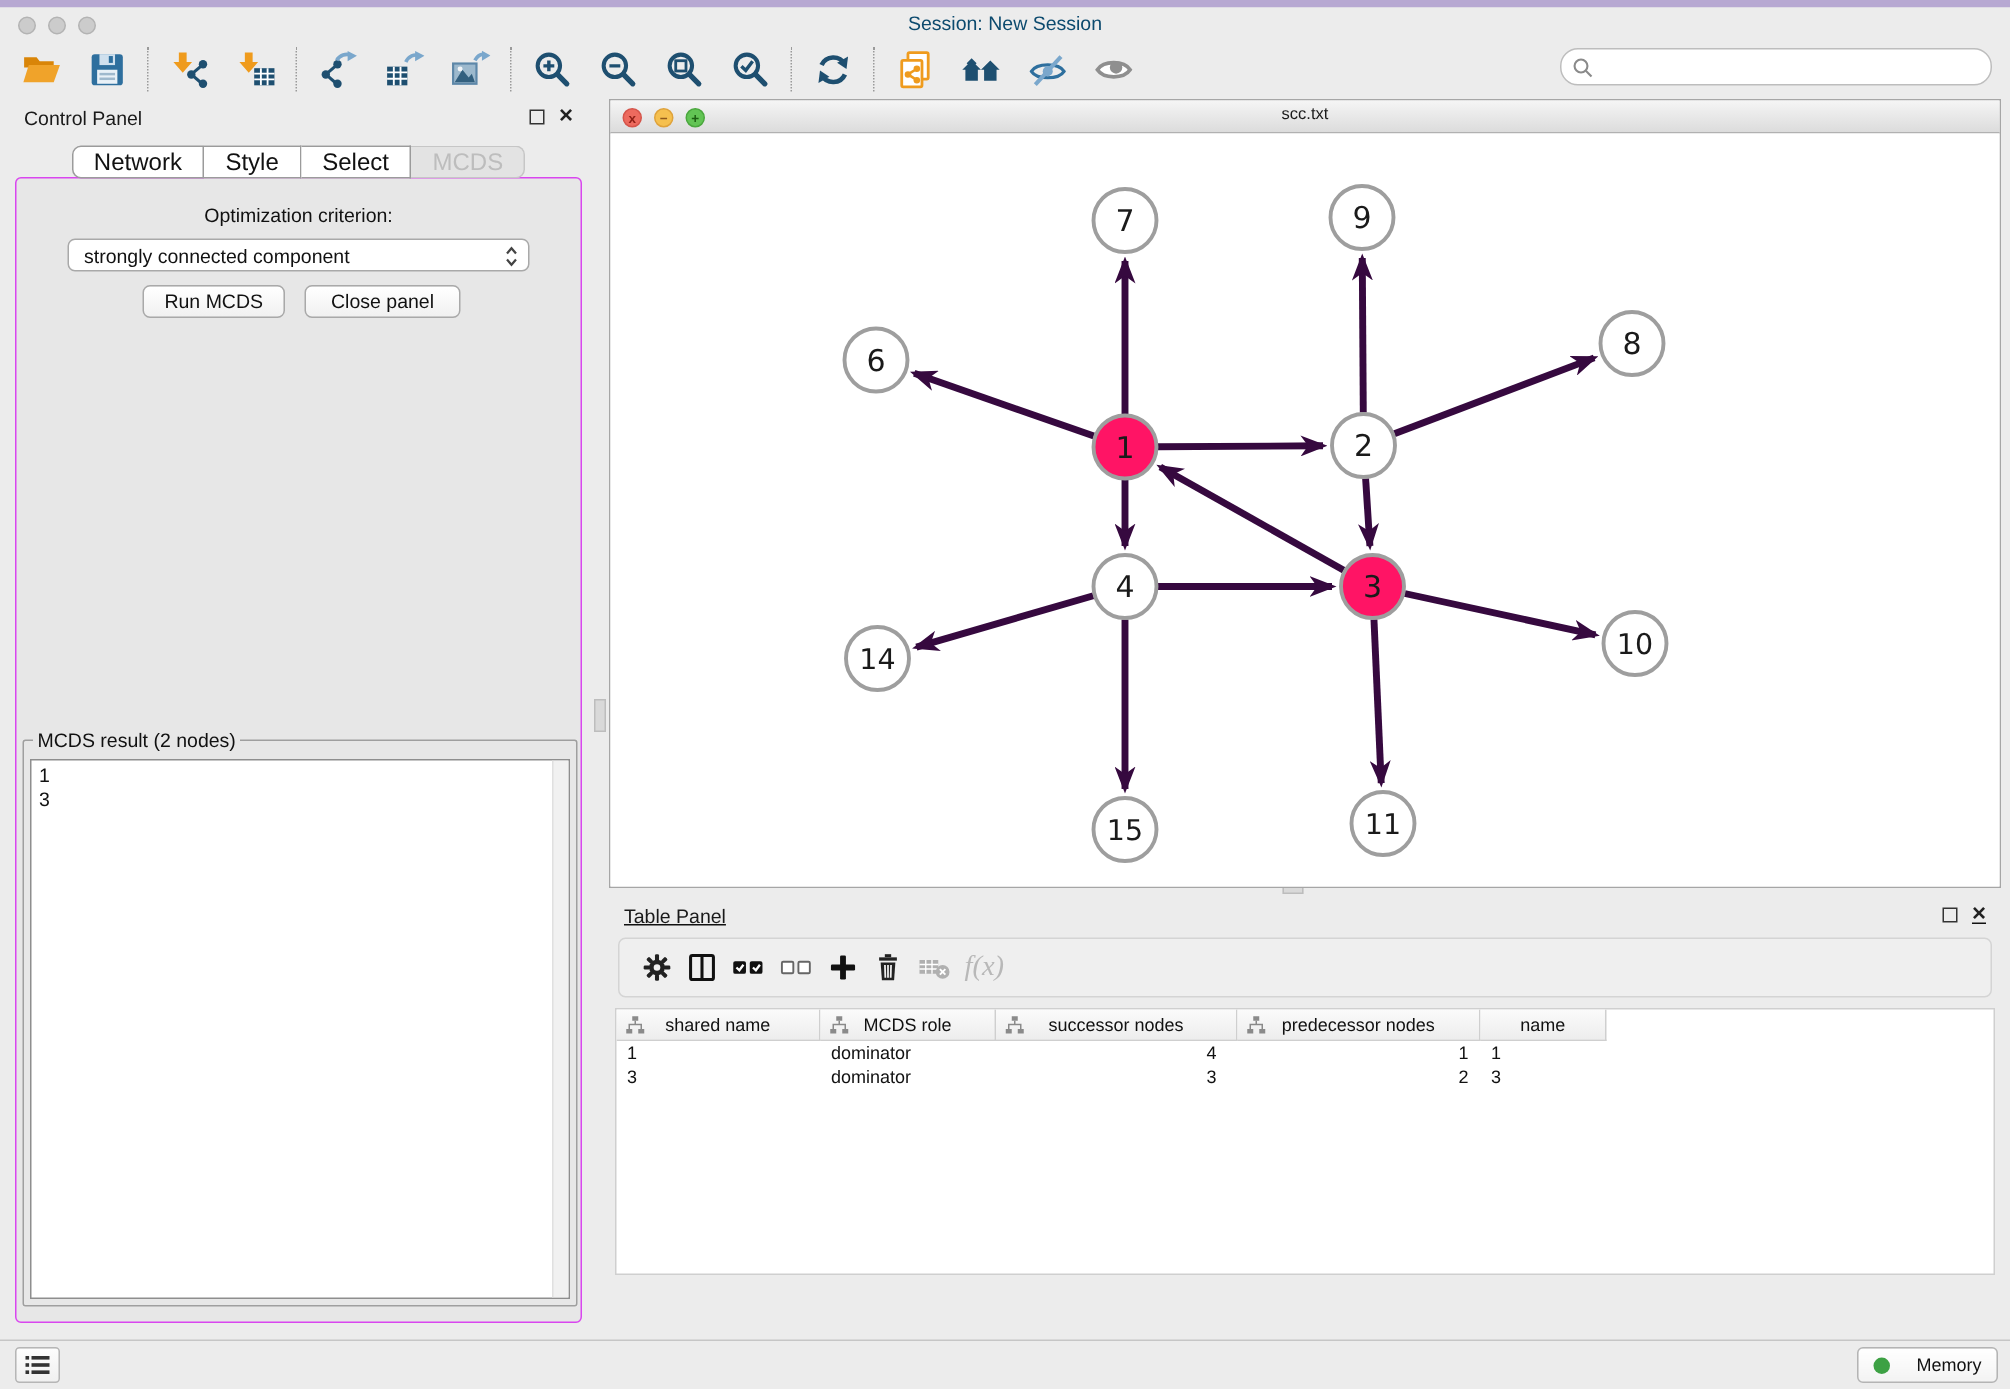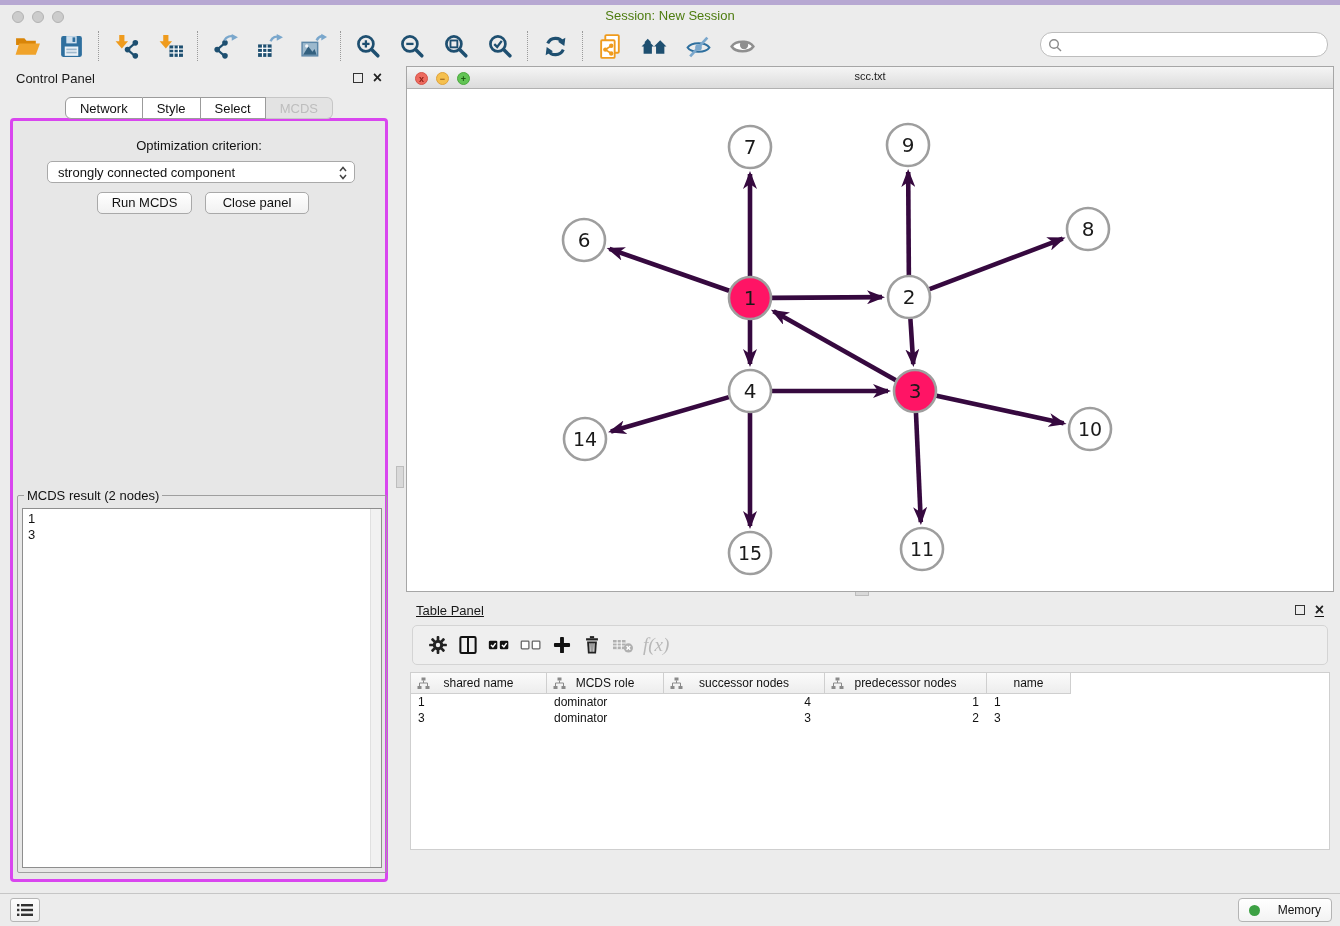--- a/index.html
+++ b/index.html
@@ -3,46 +3,46 @@
 <meta charset="utf-8">
 <style>
   * { margin:0; padding:0; box-sizing:border-box; }
   html,body { width:1340px; height:926px; }
   body { font-family:"Liberation Sans", sans-serif; background:#ececec; position:relative; overflow:hidden; color:#111; }
 
   
   .top-strip { position:absolute; left:0; top:0; width:1340px; height:5px; background:#b7a8d2; }
   .titlebar { position:absolute; left:0; top:5px; width:1340px; height:23px; background:#ececec; }
   .traffic-inactive { position:absolute; top:6px; width:12px; height:12px; border-radius:50%; background:#cccccc; border:1px solid #b3b3b3; }
-  .title-text { position:absolute; left:0; right:0; top:3px; text-align:center; font-size:13px; color:#4d7c0f; }
+  .title-text { position:absolute; left:0; right:0; top:3px; text-align:center; font-size:13px; color:#0c4a6e; }
 
   
   .toolbar { position:absolute; left:0; top:28px; width:1340px; height:36px; display:flex; align-items:center; }
   .tb-group { display:flex; align-items:center; gap:16px; padding:0 13px; }
   .tb-sep { width:1px; height:30px; border-left:1px dotted #9a9a9a; }
   .tb-btn { width:28px; height:28px; display:flex; align-items:center; justify-content:center; cursor:pointer; }
   .tb-btn svg { width:27px; height:27px; }
   .searchbox { position:absolute; right:12px; top:4px; width:288px; height:25px; background:#fff; border:1px solid #bdbdbd; border-radius:12px; display:flex; align-items:center; padding-left:7px; }
   .searchbox input { border:none; outline:none; flex:1; font-size:13px; background:transparent; margin-left:5px; }
 
   
   .panel-header { height:24px; display:flex; align-items:center; padding:0 10px; font-size:13px; color:#1a1a1a; }
   .panel-header .spacer { flex:1; }
   .float-icon { width:10px; height:10px; border:1.5px solid #333; margin-right:10px; cursor:pointer; }
   .close-icon { font-size:16px; font-weight:bold; color:#222; line-height:10px; cursor:pointer; }
 
   
   .control-panel { position:absolute; left:6px; top:66px; width:386px; height:822px; }
   .cp-tabs { position:absolute; left:0; right:0; top:31px; text-align:center; z-index:2; }
   .tabset { display:inline-flex; }
-  .tab { background:#fff; border:1px solid #9b9b9b; border-left:none; padding:3px 14px; font-size:13px; color:#111; height:22px; line-height:15px; cursor:pointer; }
+  .tab { background:#fff; border:1px solid #9b9b9b; border-left:none; padding:3px 14px; font-size:16px; color:#111; height:22px; line-height:15px; cursor:pointer; }
   .tab:first-child { border-left:1px solid #9b9b9b; border-radius:6px 0 0 6px; }
   .tab:last-child { border-radius:0 6px 6px 0; }
   .tab.active { background:#e3e3e3; color:#bdbdbd; border-color:#c6c6c6; }
-  .cp-content { position:absolute; left:4px; top:52px; width:378px; height:764px; background:#e7e7e7; border:3px solid #d946ef; border-radius:4px; }
+  .cp-content { position:absolute; left:4px; top:52px; width:378px; height:764px; background:#e7e7e7; border:1px solid #d946ef; border-radius:4px; }
   .opt-label { position:absolute; left:0; right:0; top:17px; text-align:center; font-size:13px; }
   .criterion-select { position:absolute; left:34px; top:40px; width:308px; height:22px; background:#fff; border:1px solid #a9a9a9; border-radius:5px; font-size:13px; display:flex; align-items:center; padding-left:10px; cursor:pointer; }
   .criterion-select .stepper { position:absolute; right:6px; top:3px; }
   .cp-btn { position:absolute; top:71px; height:22px; background:linear-gradient(#ffffff,#f1f1f1); border:1px solid #a9a9a9; border-radius:5px; font-size:13px; text-align:center; line-height:20px; cursor:pointer; }
   .run-btn { left:84px; width:95px; }
   .closep-btn { left:192px; width:104px; }
 
   .result-fieldset { position:absolute; left:4px; top:374px; width:370px; height:378px; border:1px solid #9f9f9f; border-radius:2px; }
   .result-legend { position:absolute; left:6px; top:-8px; background:#e7e7e7; padding:0 3px; font-size:13px; }
   .result-box { position:absolute; left:4px; top:12px; right:4px; bottom:4px; background:#fff; border:1px solid #8e8e8e; overflow:hidden; }

